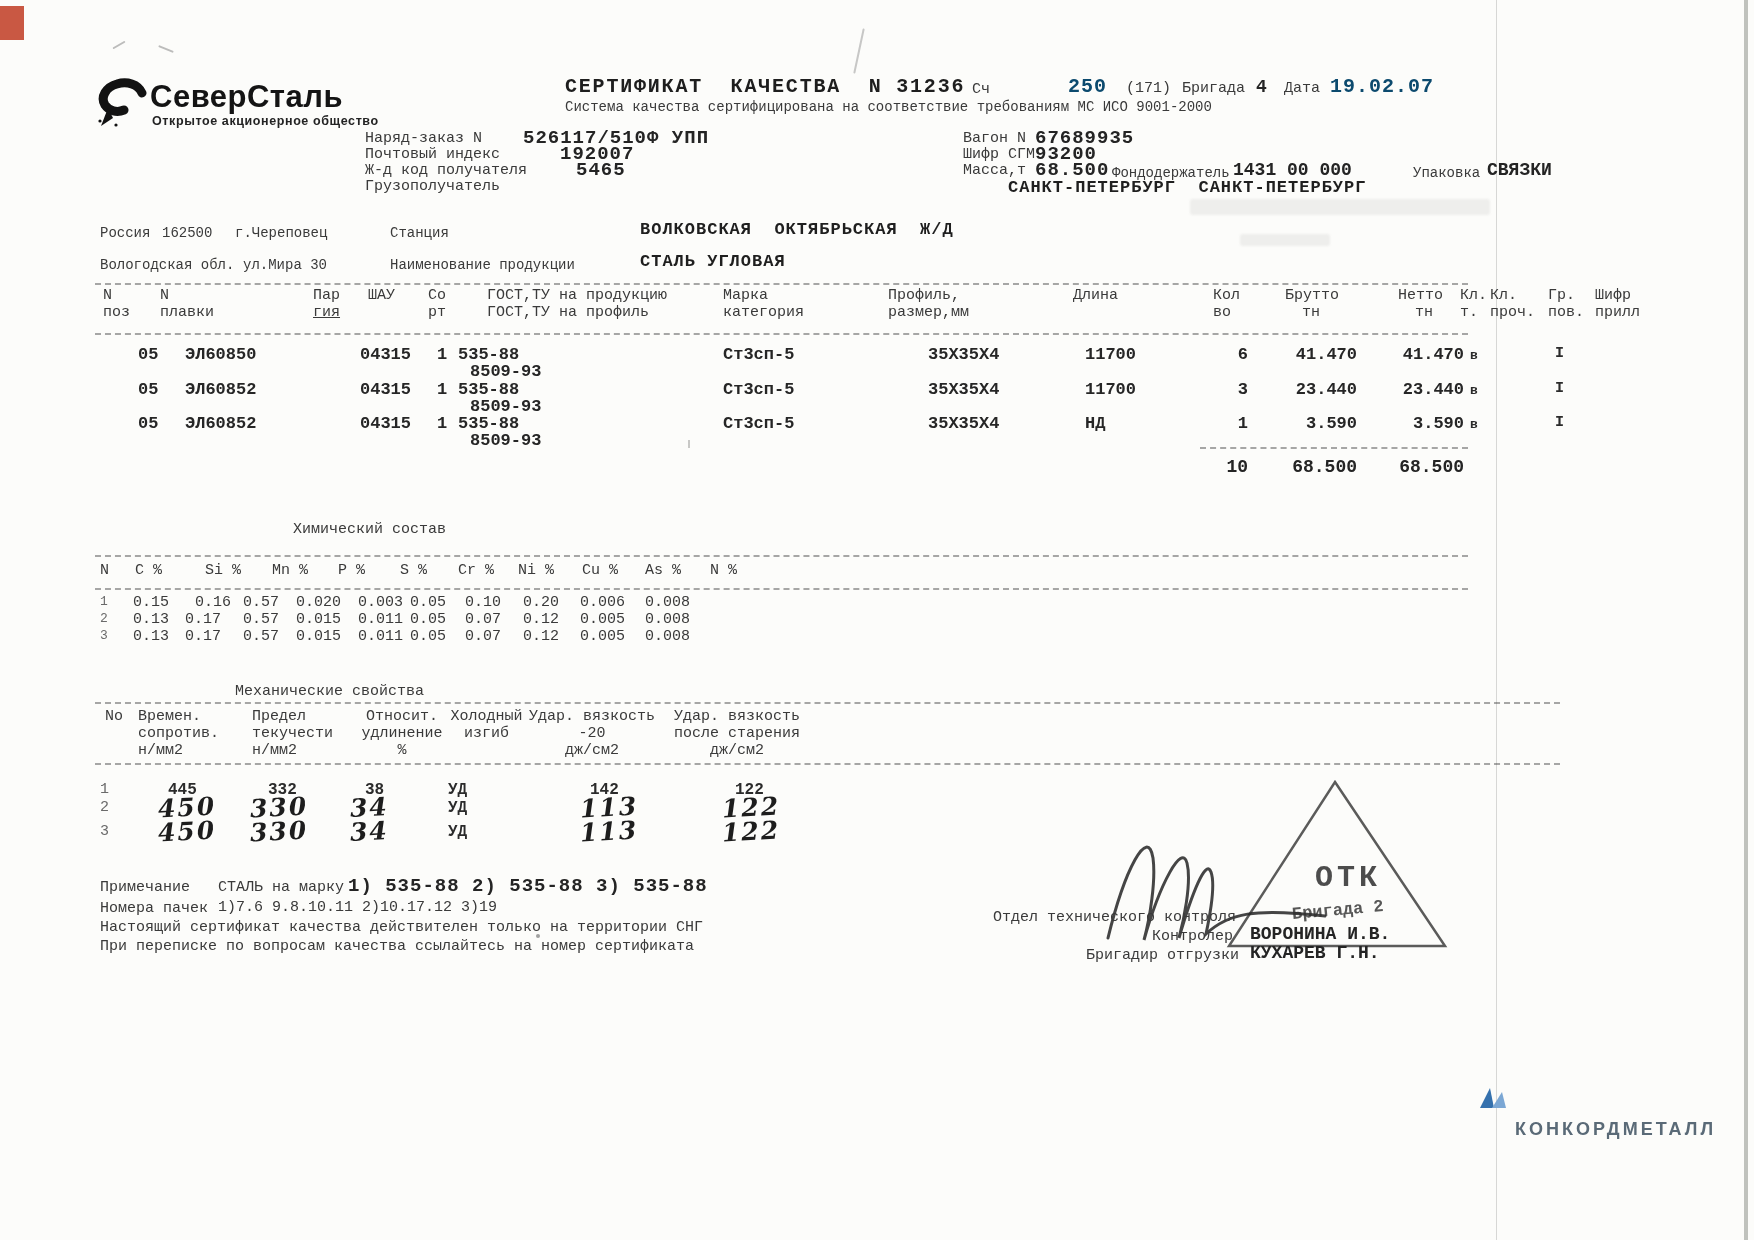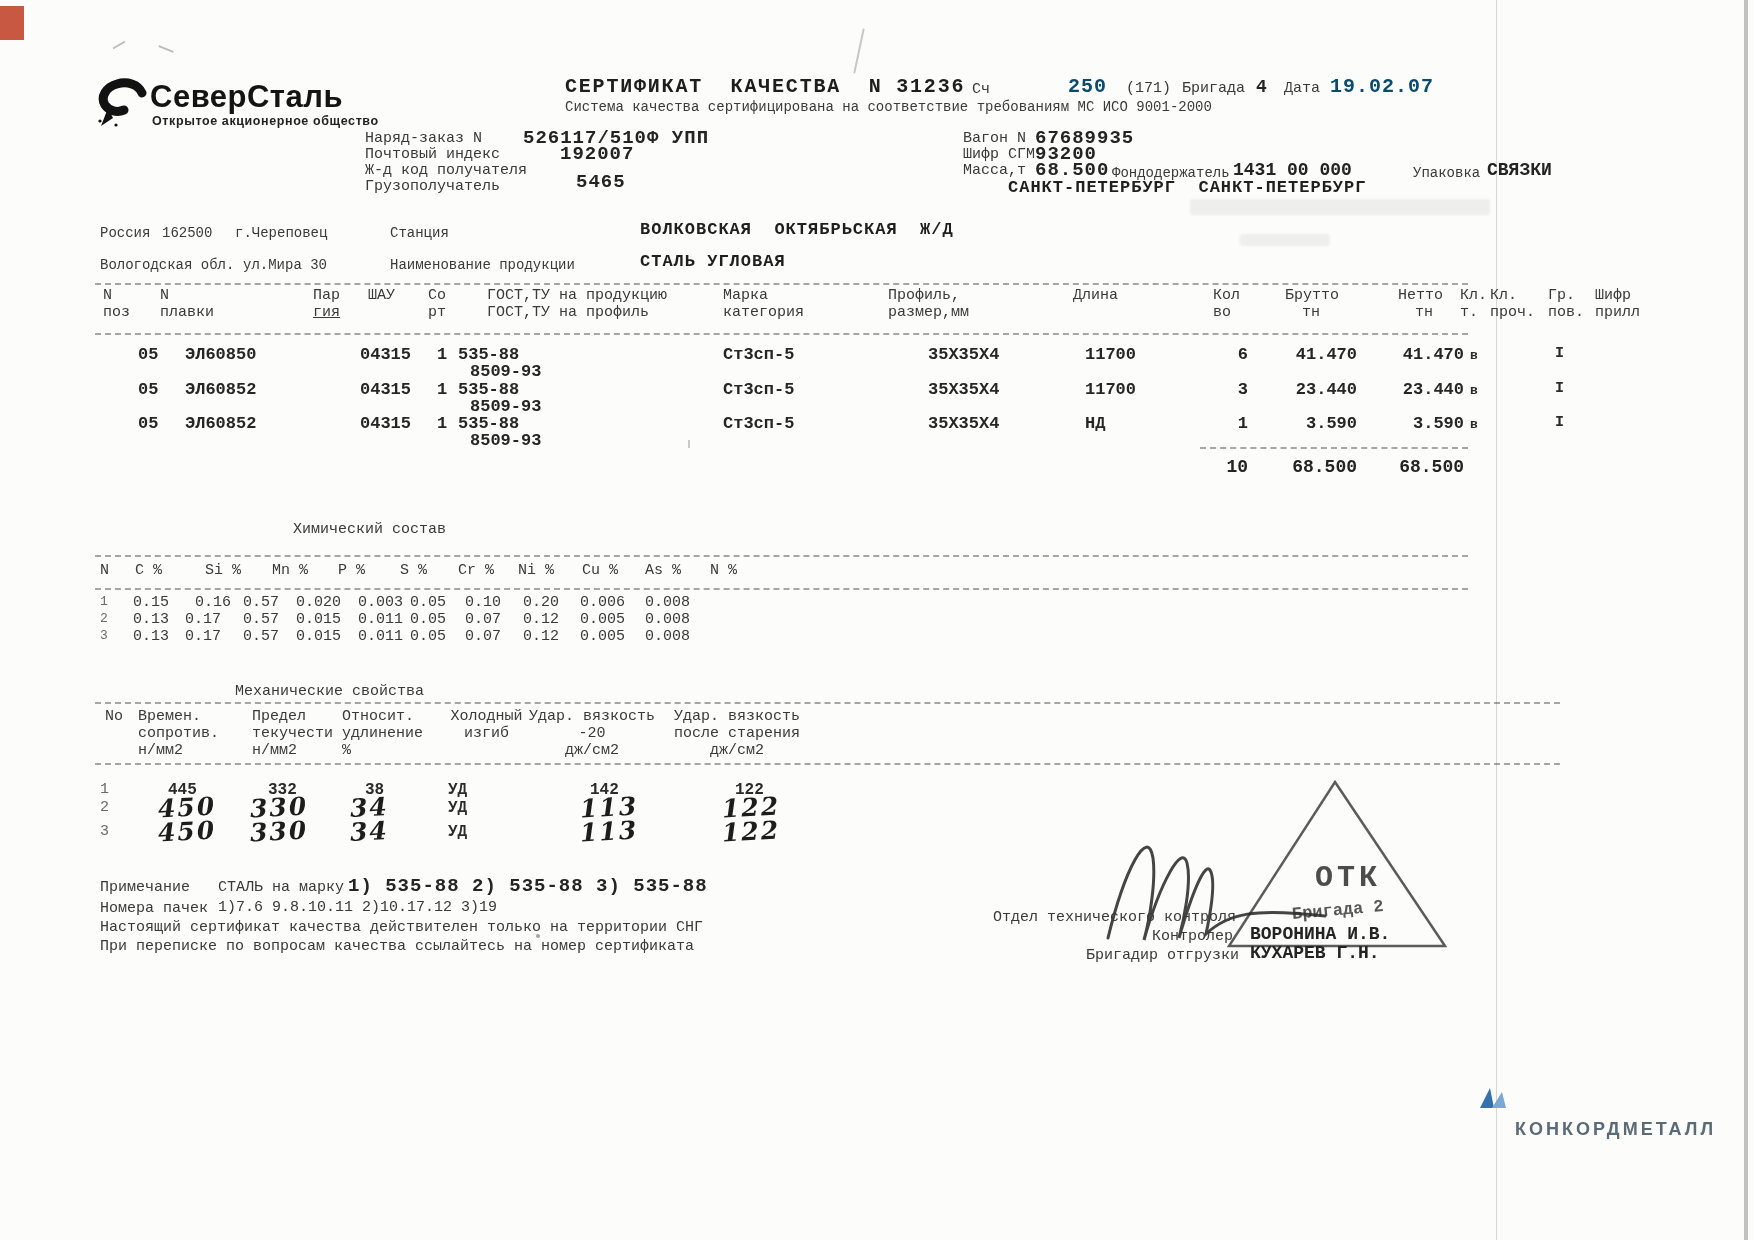--- a/index.html
+++ b/index.html
@@ -129,21 +129,21 @@
       <path d="M14 22 L24 6 L28 22 Z" fill="#7ba7d4"></path>
     </svg>
   </span>
   <span class="t brand" style="left:1515px;top:1120px">КОНКОРДМЕТАЛЛ</span>
 
 <span class="t t15" style="left: 365px; top: 131px;">Наряд-заказ N</span>
     <span class="t v19" style="left: 523px; top: 128px;">526117/510Ф УПП</span>
     <span class="t t15" style="left: 365px; top: 147px;">Почтовый индекс</span>
     <span class="t v19" style="left: 560px; top: 144px;">192007</span>
     <span class="t t15" style="left: 365px; top: 163px;">Ж-д код получателя</span>
-    <span class="t v19" style="left: 576px; top: 160px; margin-top: 12px;">5465</span>
+    <span class="t v19" style="left: 576px; top: 160px;">5465</span>
     <span class="t t15" style="left: 365px; top: 179px;">Грузополучатель</span>
     <span class="t t15" style="left: 963px; top: 131px;">Вагон N</span>
     <span class="t v19" style="left: 1035px; top: 128px;">67689935</span>
     <span class="t t15" style="left: 963px; top: 147px;">Шифр СГМ</span>
     <span class="t v19" style="left: 1035px; top: 144px;">93200</span>
     <span class="t t15" style="left: 963px; top: 163px;">Масса,т</span>
     <span class="t v19" style="left: 1035px; top: 160px;">68.500</span>
     <span class="t t15" style="left: 103px; top: 288px;">N</span>
     <span class="t t15" style="left: 103px; top: 305px;">поз</span>
     <span class="t t15" style="left: 160px; top: 288px;">N</span>
@@ -263,21 +263,21 @@
     <span class="t t15" style="left: 523px; top: 629px;">0.12</span>
     <span class="t t15" style="left: 580px; top: 629px;">0.005</span>
     <span class="t t15" style="left: 645px; top: 629px;">0.008</span>
     <div class="mh" style="left: 105px; top: 708px; width: 40px; text-align: left;">No</div>
     <div class="mh" style="left: 138px; top: 708px; width: 120px; text-align: left;">Времен.
 сопротив.
 н/мм2</div>
     <div class="mh" style="left: 252px; top: 708px; width: 120px; text-align: left;">Предел
 текучести
 н/мм2</div>
-    <div class="mh" style="left: 342px; top: 708px; width: 120px; text-align: left;">Относит.
+    <div class="mh" style="left: 342px; top: 708px; width: 120px; text-align: center;">Относит.
 удлинение
 %</div>
     <div class="mh" style="left: 434px; top: 708px; width: 105px; text-align: center;">Холодный
 изгиб</div>
     <div class="mh" style="left: 512px; top: 708px; width: 160px; text-align: center;">Удар. вязкость
 -20
 дж/см2</div>
     <div class="mh" style="left: 652px; top: 708px; width: 170px; text-align: center;">Удар. вязкость
 после старения
 дж/см2</div>

